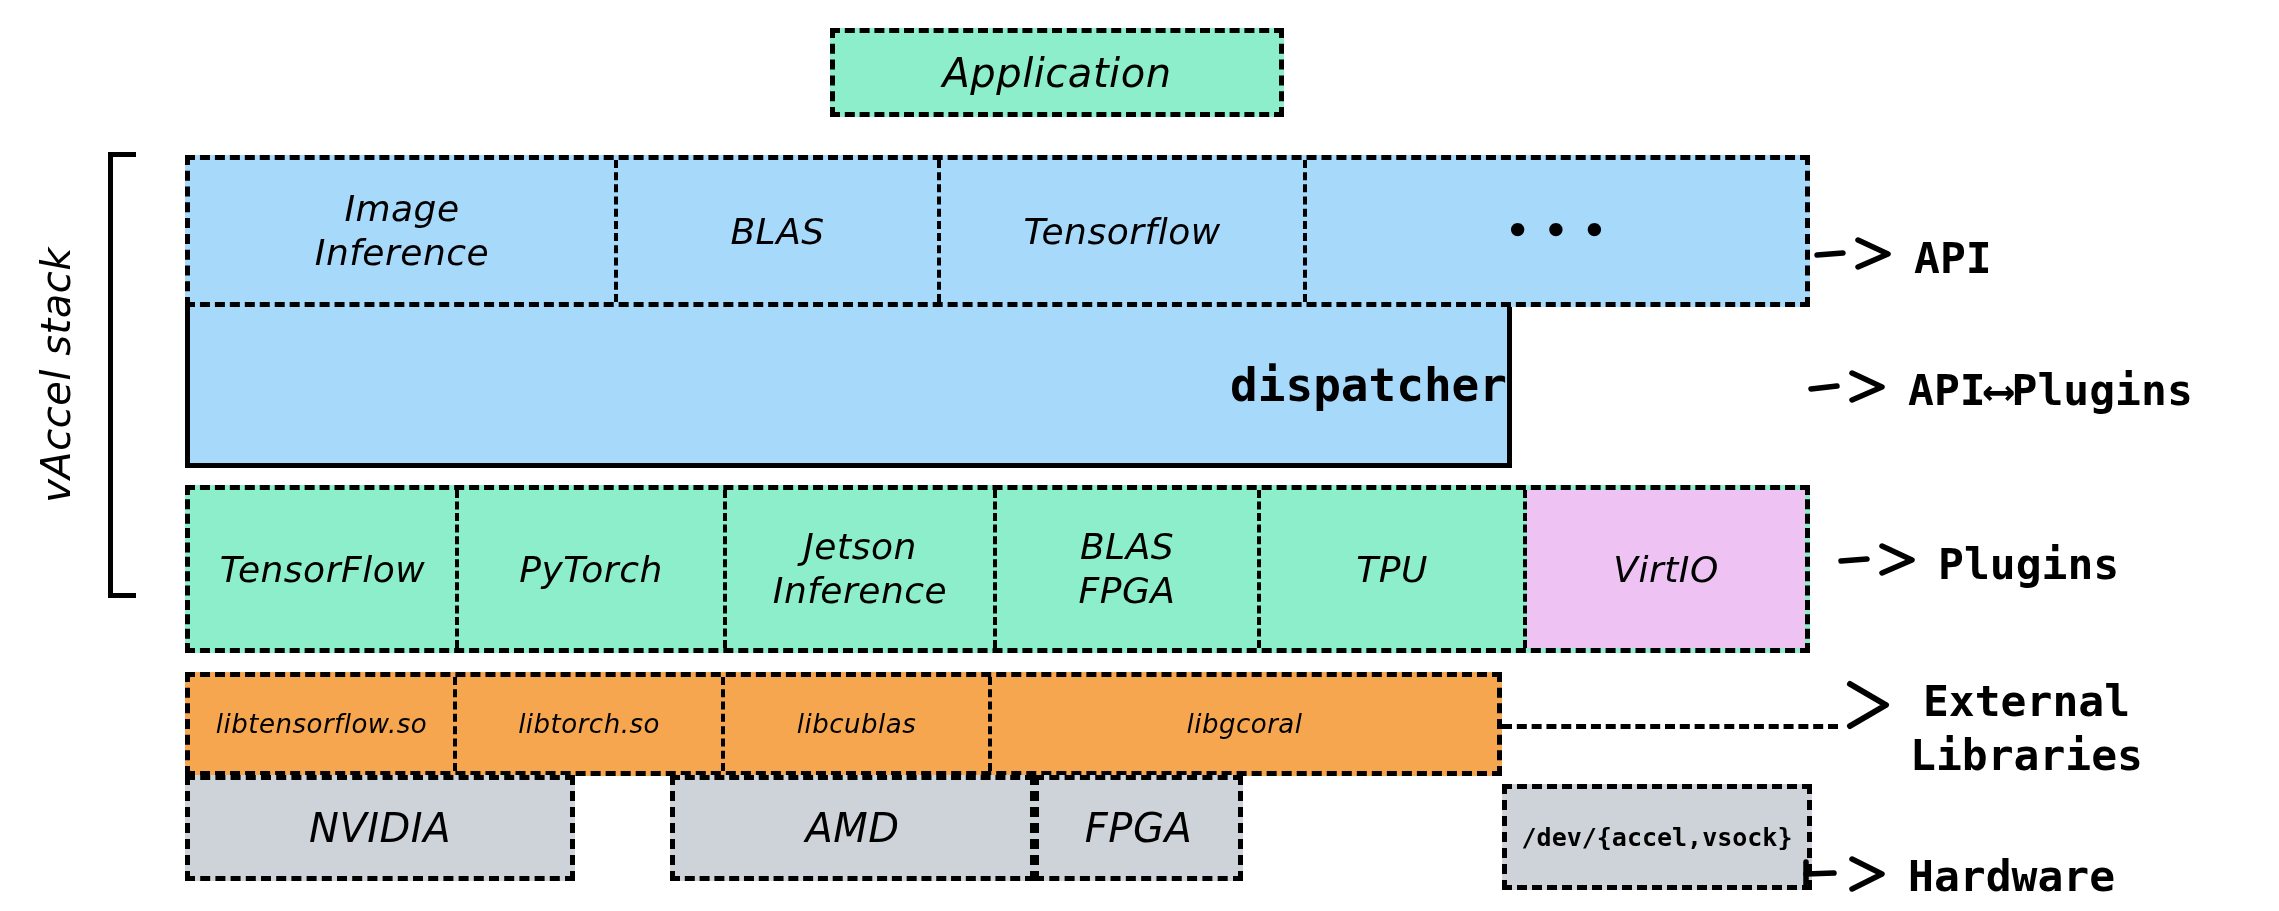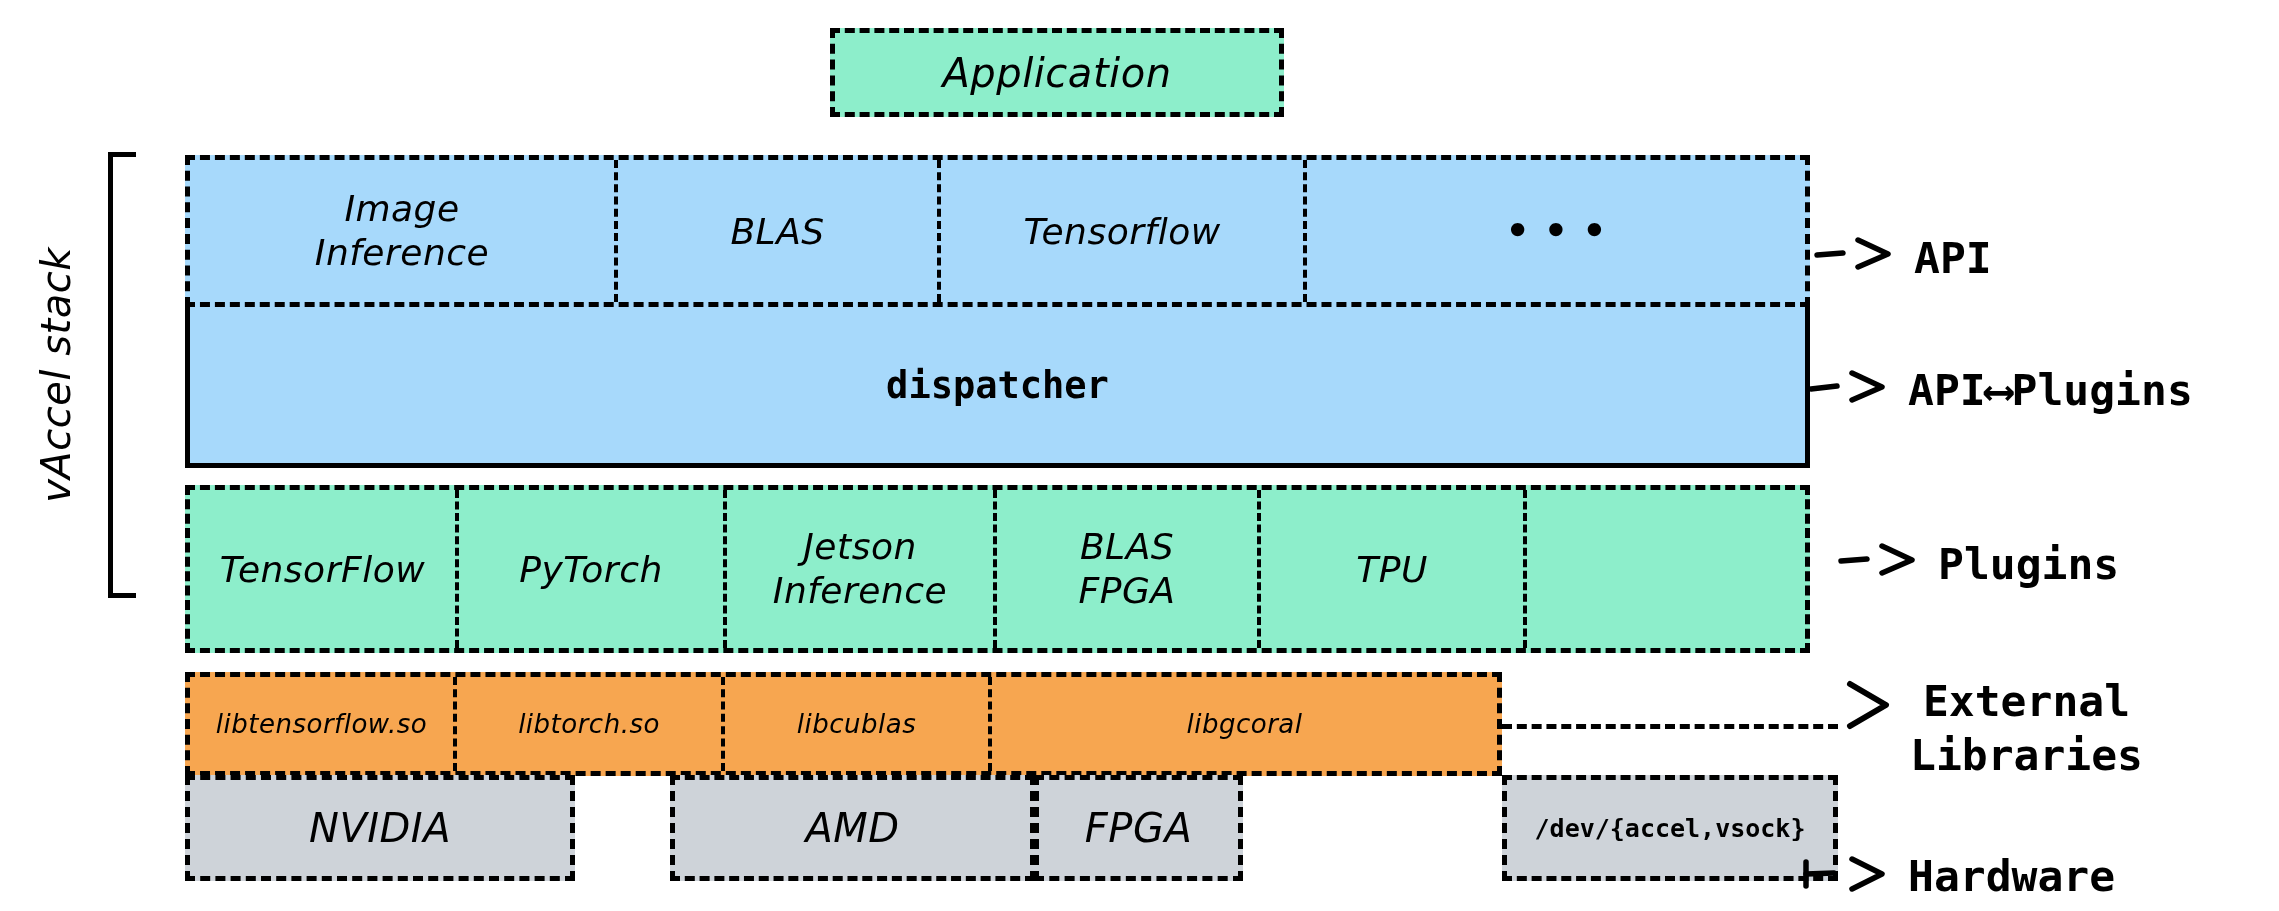--- a/index.html
+++ b/index.html
@@ -51,26 +51,27 @@
     display: flex;
   }
   .api-row .cell {
     display: flex; align-items: center; justify-content: center;
     font-size: 36px;
   }
   .cell-div { border-right: 4px dashed var(--ink, #000); }
   .dots-label { font-weight: bold; font-style: normal; font-size: 38px; letter-spacing: 14px; padding-left: 14px; }
 
   .dispatcher {
-    left: 185px; top: 307px; width: 1625px; height: 161px;
+    left: 185px; top: 307px; width: 1327px; height: 161px;
     background: var(--blue, #a7d9fb);
     border-left: 5px solid var(--ink, #000);
     border-right: 5px solid var(--ink, #000);
     border-bottom: 5px solid var(--ink, #000);
-    font-size: 37px;
+    font-size: 46px;
+    justify-content: flex-end;
   }
 
   
   .plugins-row {
     left: 185px; top: 485px; width: 1625px; height: 168px;
     background: var(--mint, #8deecb);
     border: 5px dashed var(--ink, #000);
     display: flex;
   }
   .plugins-row .cell {
@@ -94,21 +95,21 @@
   
   .hwbox {
     background: var(--gray, #ced3d9);
     border: 5px dashed var(--ink, #000);
     font-size: 40px;
     top: 775px; height: 106px;
   }
   .hw-nvidia { left: 185px;  width: 390px; }
   .hw-amd    { left: 650px;  width: 365px; margin-left: 20px; }
   .hw-fpga   { left: 1034px; width: 209px; }
-  .hw-dev    { left: 1502px; width: 336px; font-size: 25px; }
+  .hw-dev    { left: 1502px; width: 310px; font-size: 25px; margin-top: 9px; }
   .hw-dev .mono { font-weight: 600; }
 
   
   .ext-line {
     left: 1502px; top: 724px; width: 336px; height: 0;
     border-top: 5px dashed var(--ink, #000);
   }
 
   
   .annot {
@@ -167,20 +168,23 @@
       <span class="hw pre">Jetson
 Inference</span>
     </div>
     <div class="cell cell-div" style="flex:0 0 260px">
       <span class="hw pre">BLAS
 FPGA</span>
     </div>
     <div class="cell cell-div" style="flex:0 0 262px">
       <span class="hw">TPU</span>
     </div>
+    <div class="cell virtio" style="flex:1">
+      <span class="hw">VirtIO</span>
+    </div>
   </div>
 
   <div class="abs libs-row">
     <div class="cell cell-div" style="flex:0 0 263px">
       <span class="hw">libtensorflow.so</span>
     </div>
     <div class="cell cell-div" style="flex:0 0 264px">
       <span class="hw">libtorch.so</span>
     </div>
     <div class="cell cell-div" style="flex:0 0 263px">

